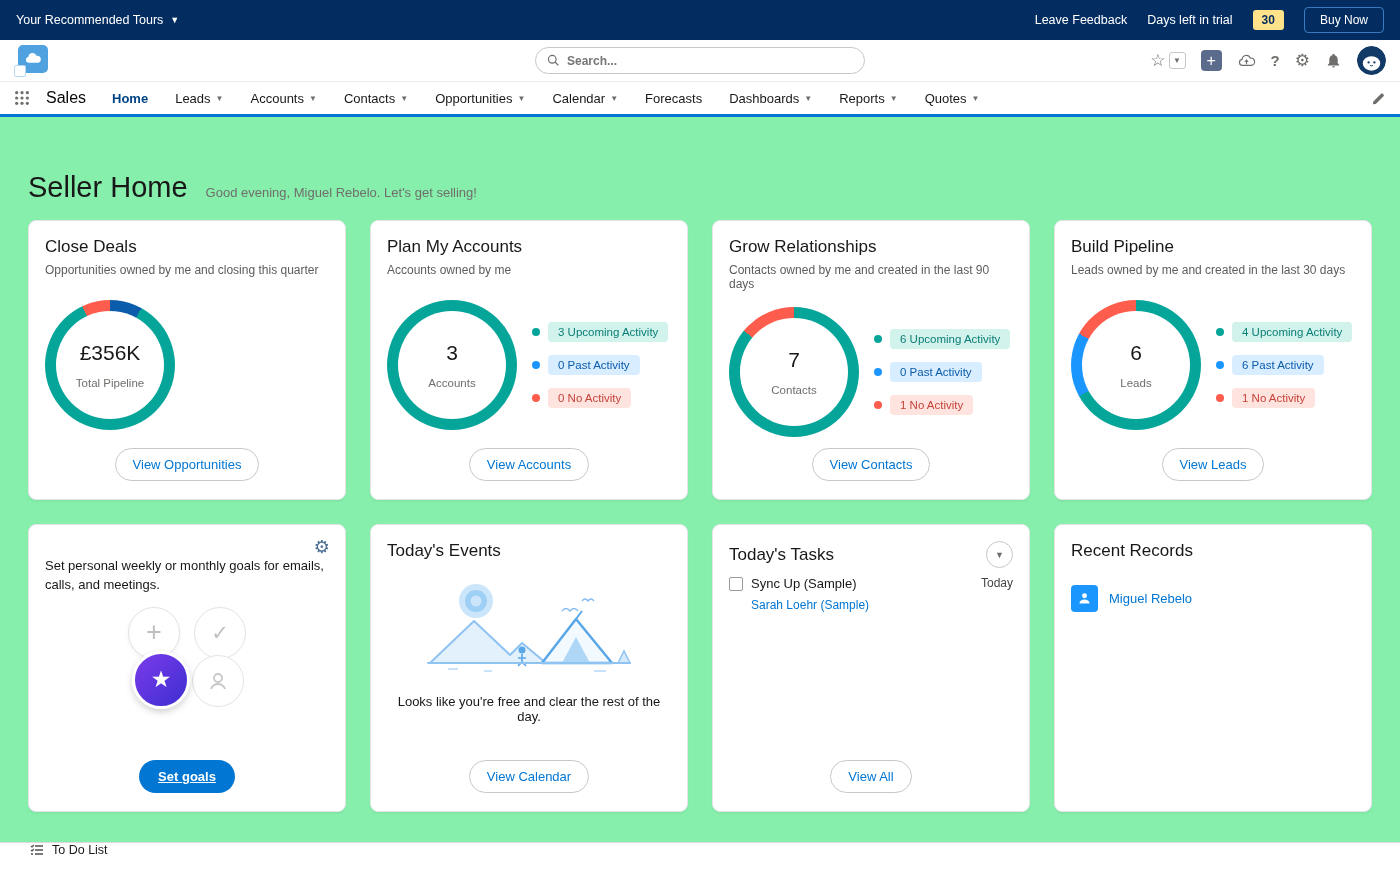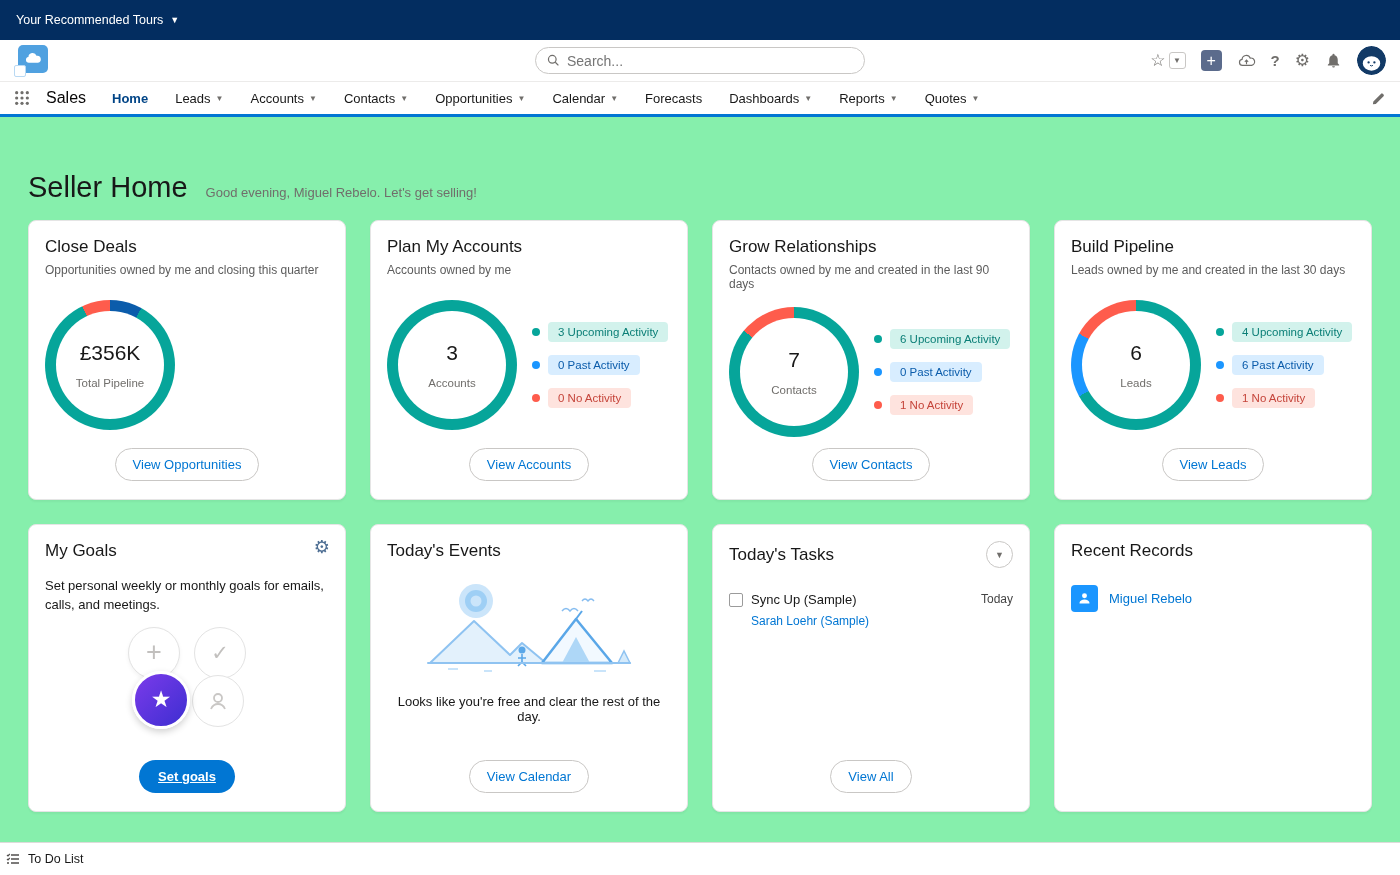--- a/index.html
+++ b/index.html
@@ -15,21 +15,21 @@
   .topbar-right a { color:#fff; text-decoration:none; cursor:pointer; }
   .trial-badge { background:#FFE28A; color:#032D60; font-weight:bold; padding:3px 9px; border-radius:3px; font-size:12px; }
   .buy-now { background:transparent; border:1px solid #3C78C2; color:#fff; border-radius:4px; padding:5px 15px; font-size:12px; cursor:pointer; font-family:inherit; }
 
   
   .header { flex:0 0 42px; background:#fff; display:flex; align-items:center; padding:0 14px; position:relative; border-bottom:1px solid #ECEBEA; }
   .logo-wrap { position:relative; width:34px; height:32px; cursor:pointer; }
   .logo-sq { position:absolute; right:0; top:0; width:30px; height:28px; background:#50A1E0; border-radius:5px; display:flex; align-items:center; justify-content:center; }
   .logo-flap { position:absolute; left:0; bottom:0; width:12px; height:12px; background:#fff; border:1px solid #B9D9F3; border-radius:2px; z-index:2; }
   .search { position:absolute; left:50%; transform:translateX(-50%); width:330px; height:27px; border:1px solid #C9C7C5; border-radius:14px; display:flex; align-items:center; padding:0 11px; gap:7px; background:#fff; }
-  .search input { border:none; outline:none; flex:1; font-size:14px; color:#444; background:transparent; font-family:inherit; }
+  .search input { border:none; outline:none; flex:1; font-size:12px; color:#444; background:transparent; font-family:inherit;font-weight:bold; }
   .header-icons { margin-left:auto; display:flex; align-items:center; gap:15px; color:#706E6B; }
   .hicon { cursor:pointer; display:flex; align-items:center; justify-content:center; font-size:16px; color:#706E6B; }
   .fav-group { display:flex; align-items:center; gap:3px; }
   .star { font-size:17px; }
   .fav-caret { width:17px; height:17px; border:1px solid #C9C7C5; border-radius:3px; display:flex; align-items:center; justify-content:center; cursor:pointer; }
   .caret-sm { font-size:8px; color:#706E6B; }
   .plus-box { width:21px; height:21px; background:#5B6B8C; color:#fff; border-radius:4px; font-size:16px; line-height:1; }
   .qmark { font-weight:bold; font-size:15px; }
   .gear { font-size:17px; }
   .avatar { width:29px; height:29px; border-radius:50%; overflow:hidden; cursor:pointer; }
@@ -83,44 +83,50 @@
   .gc-person { right:2px; top:48px; width:52px; height:52px; border:1.5px solid #E3E3E3; }
   .set-goals-btn { align-self:center; margin-top:auto; background:#0176D3; color:#fff; border:none; border-radius:17px; font-size:13px; font-weight:600; padding:9px 19px; cursor:pointer; font-family:inherit;text-decoration:underline; }
 
   
   .events-illustration { margin:14px auto 0; display:flex; justify-content:center; }
   .events-msg { text-align:center; font-size:13px; color:#181818; margin-top:14px; }
 
   
   .tasks-head { display:flex; justify-content:space-between; align-items:center; }
   .tasks-dd { width:27px; height:27px; border-radius:50%; border:1px solid #C9C7C5; display:flex; align-items:center; justify-content:center; color:#706E6B; font-size:9px; background:#fff; cursor:pointer; }
-  .task-row { display:flex; align-items:flex-start; margin-top:24px; font-size:13px; }
+  .task-row { display:flex; align-items:flex-start; margin-top:8px; font-size:13px; }
   .task-check { width:14px; height:14px; border:1px solid #9B9B9B; border-radius:2px; background:#fff; margin:1px 8px 0 0; cursor:pointer; flex:0 0 14px; }
   .task-label { color:#181818; }
   .task-due { margin-left:auto; font-size:12px; color:#444; }
   .task-link { margin:7px 0 0 22px; font-size:12px; color:#0176D3; cursor:pointer; }
 
   
   .recent-row { display:flex; align-items:center; gap:11px; margin-top:24px; }
   .recent-avatar { width:27px; height:27px; border-radius:4px; background:#1B96FF; display:flex; align-items:center; justify-content:center; cursor:pointer; }
   .recent-link { font-size:13px; color:#0176D3; cursor:pointer; }
 
   
-  .footer { flex:0 0 33px; background:#fff; border-top:1px solid #DDDBDA; display:flex; align-items:center; padding:0 6px; }
+  .footer { flex:0 0 33px; background:#fff; border-top:1px solid #DDDBDA; display:flex; align-items:flex-start; padding:0 30px; }
   .todo-item { display:flex; align-items:center; gap:8px; font-size:12.5px; color:#181818; cursor:pointer; }
 </style>
 </head>
 <body>
 
 <div class="app">
 
   <div class="topbar">
     <div class="topbar-left">
       <span>Your Recommended Tours</span>
       <span class="caret-w">▼</span>
+    </div>
+    <div class="topbar-right">
+      <a>Leave Feedback</a>
+      <span>Days left in trial</span>
+      <span class="trial-badge">30</span>
+      <button class="buy-now">Buy Now</button>
     </div>
   </div>
 
   <div class="header">
     <div class="logo-wrap">
       <div class="logo-sq">
         <svg viewBox="0 0 24 24" width="20" height="20">
             <path d="M18 16.5H7a3.5 3.5 0 0 1-.5-6.96A5 5 0 0 1 16.2 8.2 4.2 4.2 0 0 1 18 16.5z" fill="#fff"></path>
           </svg>
       </div>
@@ -336,21 +342,20 @@
               </li>
           </ul>
         </div>
         <button class="pill-btn">View Leads</button>
       </section>
     </div>
 
     <div class="cards-grid row2">
 
       <section class="card">
-        <h2 class="card-title">My Goals</h2>
         <span class="goals-gear">⚙</span>
         <p class="goals-text">Set personal weekly or monthly goals for emails, calls, and meetings.</p>
         <div class="goals-illustration">
           <div class="gc gc-plus">+</div>
           <div class="gc gc-check">✓</div>
           <div class="gc gc-star">★</div>
           <div class="gc gc-person">
             <svg viewBox="0 0 24 24" width="24" height="24">
                 <circle cx="12" cy="9" r="4" fill="none" stroke="#C9C7C5" stroke-width="1.8"></circle>
                 <path d="M5 20c1.5-3.5 4-5 7-5s5.5 1.5 7 5" fill="none" stroke="#C9C7C5" stroke-width="1.8"></path>

